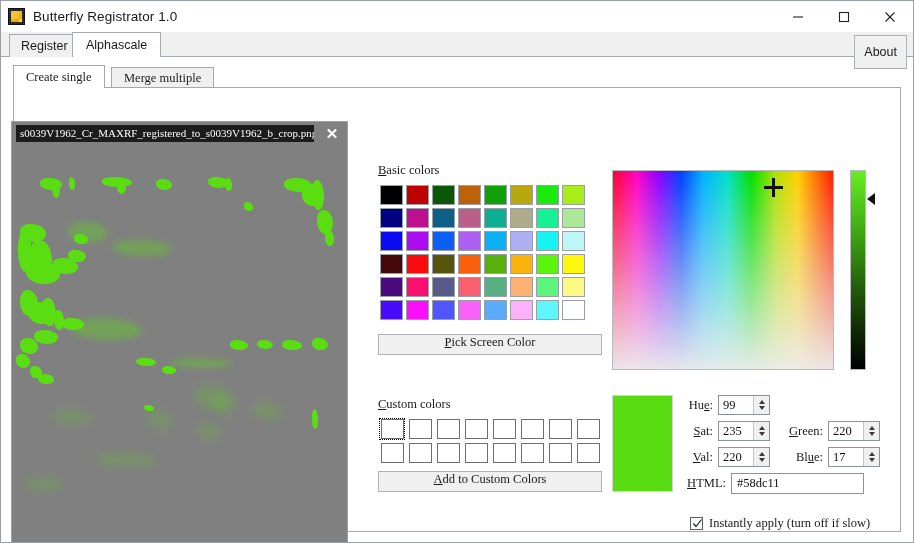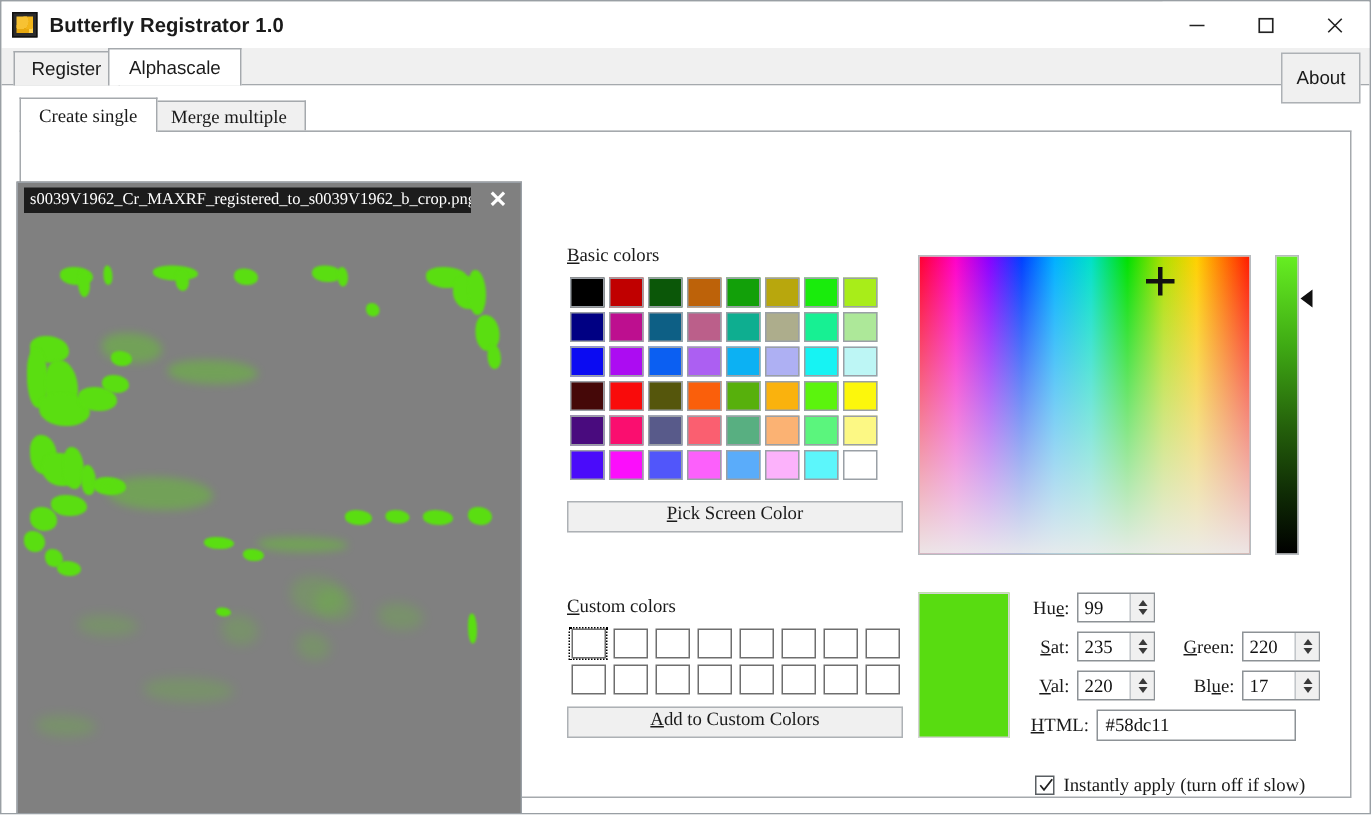--- a/index.html
+++ b/index.html
@@ -24,21 +24,20 @@
   }
 
   
   .titlebar {
     position: absolute;
     left: 0; top: 0;
     width: 912px; height: 31px;
     background: #ffffff;
     display: flex;
     align-items: center;
-    font-weight: bold;
   }
   .win-icon {
     width: 17px; height: 17px;
     margin-left: 7px; margin-right: 8px;
     background: #2b2b2b;
     border: 1px solid #111;
     box-sizing: border-box;
     position: relative;
     flex: none;
   }
@@ -163,21 +162,21 @@
     padding: 0 12px;
     font-size: 12.5px;
     color: #1a1a1a;
   }
   .itab.selected {
     background: #ffffff;
     top: 0; height: 23px;
     z-index: 3;
   }
   #itab-create { left: 0px; }
-  #itab-merge { left: 88px; }
+  #itab-merge { left: 98px; }
 
   
   .content-frame {
     position: absolute;
     left: 12px; top: 30px;
     width: 888px; height: 445px;
     border: 1px solid #a5a9ad;
     box-sizing: border-box;
     background: #ffffff;
   }

